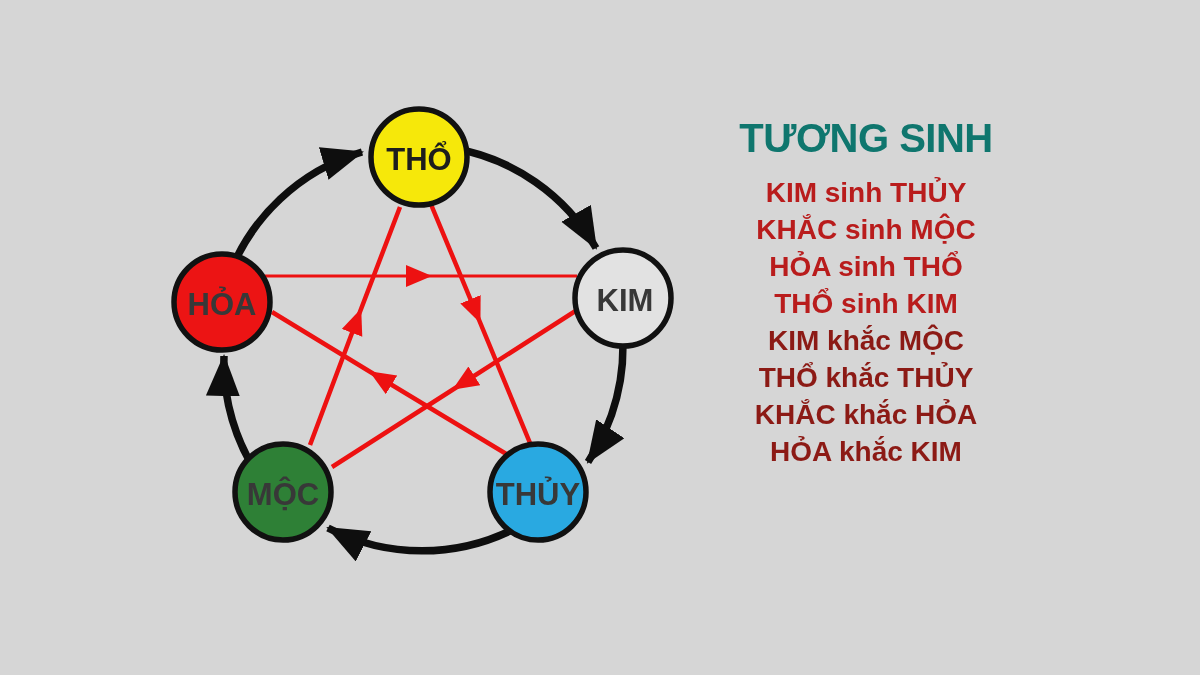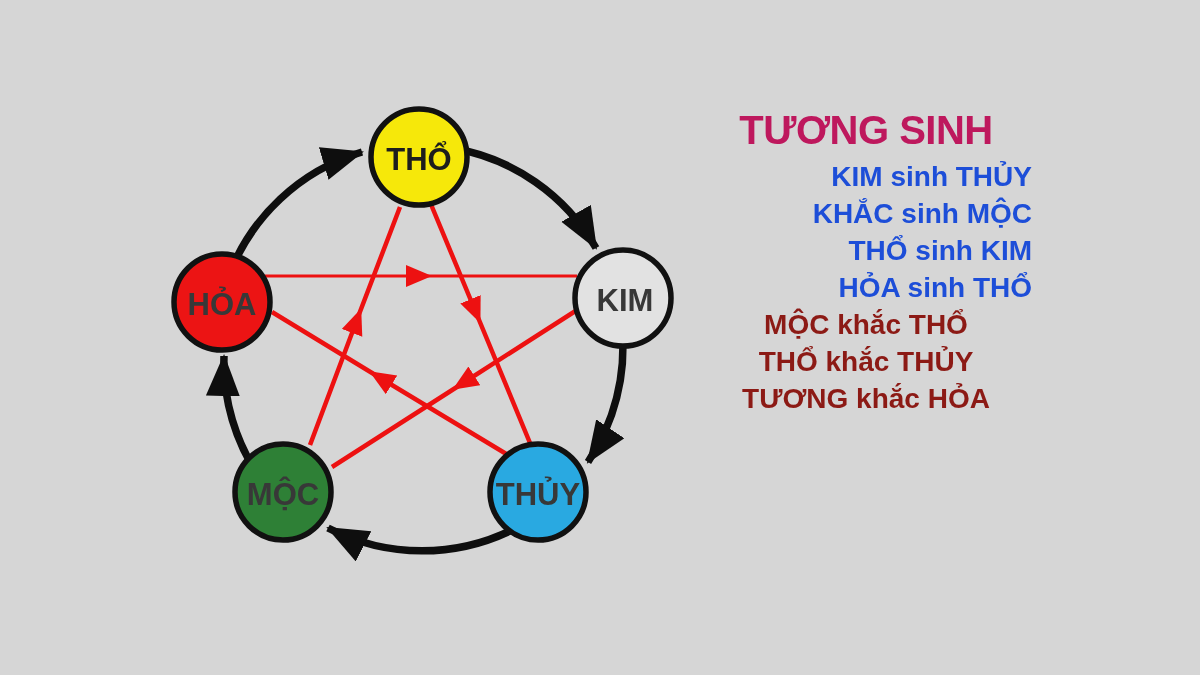--- a/index.html
+++ b/index.html
@@ -10,28 +10,28 @@
   }
   .stage{position:relative;width:1200px;height:675px;}
   .diagram-svg{position:absolute;left:0;top:0;}
 
   .panel{
     position:absolute;left:700px;top:102px;width:332px;
     text-align:center;
   }
   .panel-title{
     font-size:40px;line-height:48px;font-weight:800;
-    color:#be185d;letter-spacing:-0.5px;margin:4px;
+    color:#0f766e;letter-spacing:-0.5px;margin:12px;
   }
   .panel-title.khac{margin-top:20px;}
   .rule-list{list-style:none;margin:0;padding:0;}
   .rule-list li{
     font-size:28px;line-height:37px;font-weight:700;
   }
-  .rule-list.sinh li{color:#1d4ed8;text-align:right;}
+  .rule-list.sinh li{color:#b91c1c;}
   .rule-list.khac li{color:#8c1a15;}
 
   .node-label{
     font-size:31px;font-weight:700;fill:#383838;
     text-anchor:middle;dominant-baseline:central;
     font-family:"Liberation Sans","DejaVu Sans",sans-serif;
   }
   .node-label.dark{fill:#1d1d1d;}
   .gen-arc{fill:none;stroke:#0e0e0e;stroke-width:7.5;}
   .koline{fill:none;stroke:#ed1111;}
@@ -82,23 +82,24 @@
       <text class="node-label" x="283" y="494">MỘC</text>
       <text class="node-label" x="222" y="304">HỎA</text>
     </g>
   </svg>
 
   <div class="panel">
     <h1 class="panel-title sinh">TƯƠNG SINH</h1>
     <ul class="rule-list sinh">
       <li>KIM sinh THỦY</li>
       <li>KHẮC sinh MỘC</li>
+      <li>HỎA sinh THỔ</li>
       <li>THỔ sinh KIM</li>
-      <li>HỎA sinh THỔ</li>
     </ul>
     <ul class="rule-list khac">
-      <li>MỘC khắc THỔ</li>
+      <li>KIM khắc MỘC</li>
       <li>THỔ khắc THỦY</li>
-      <li>TƯƠNG khắc HỎA</li>
+      <li>KHẮC khắc HỎA</li>
+      <li>HỎA khắc KIM</li>
     </ul>
   </div>
 
 </div>
 
 </body></html>

